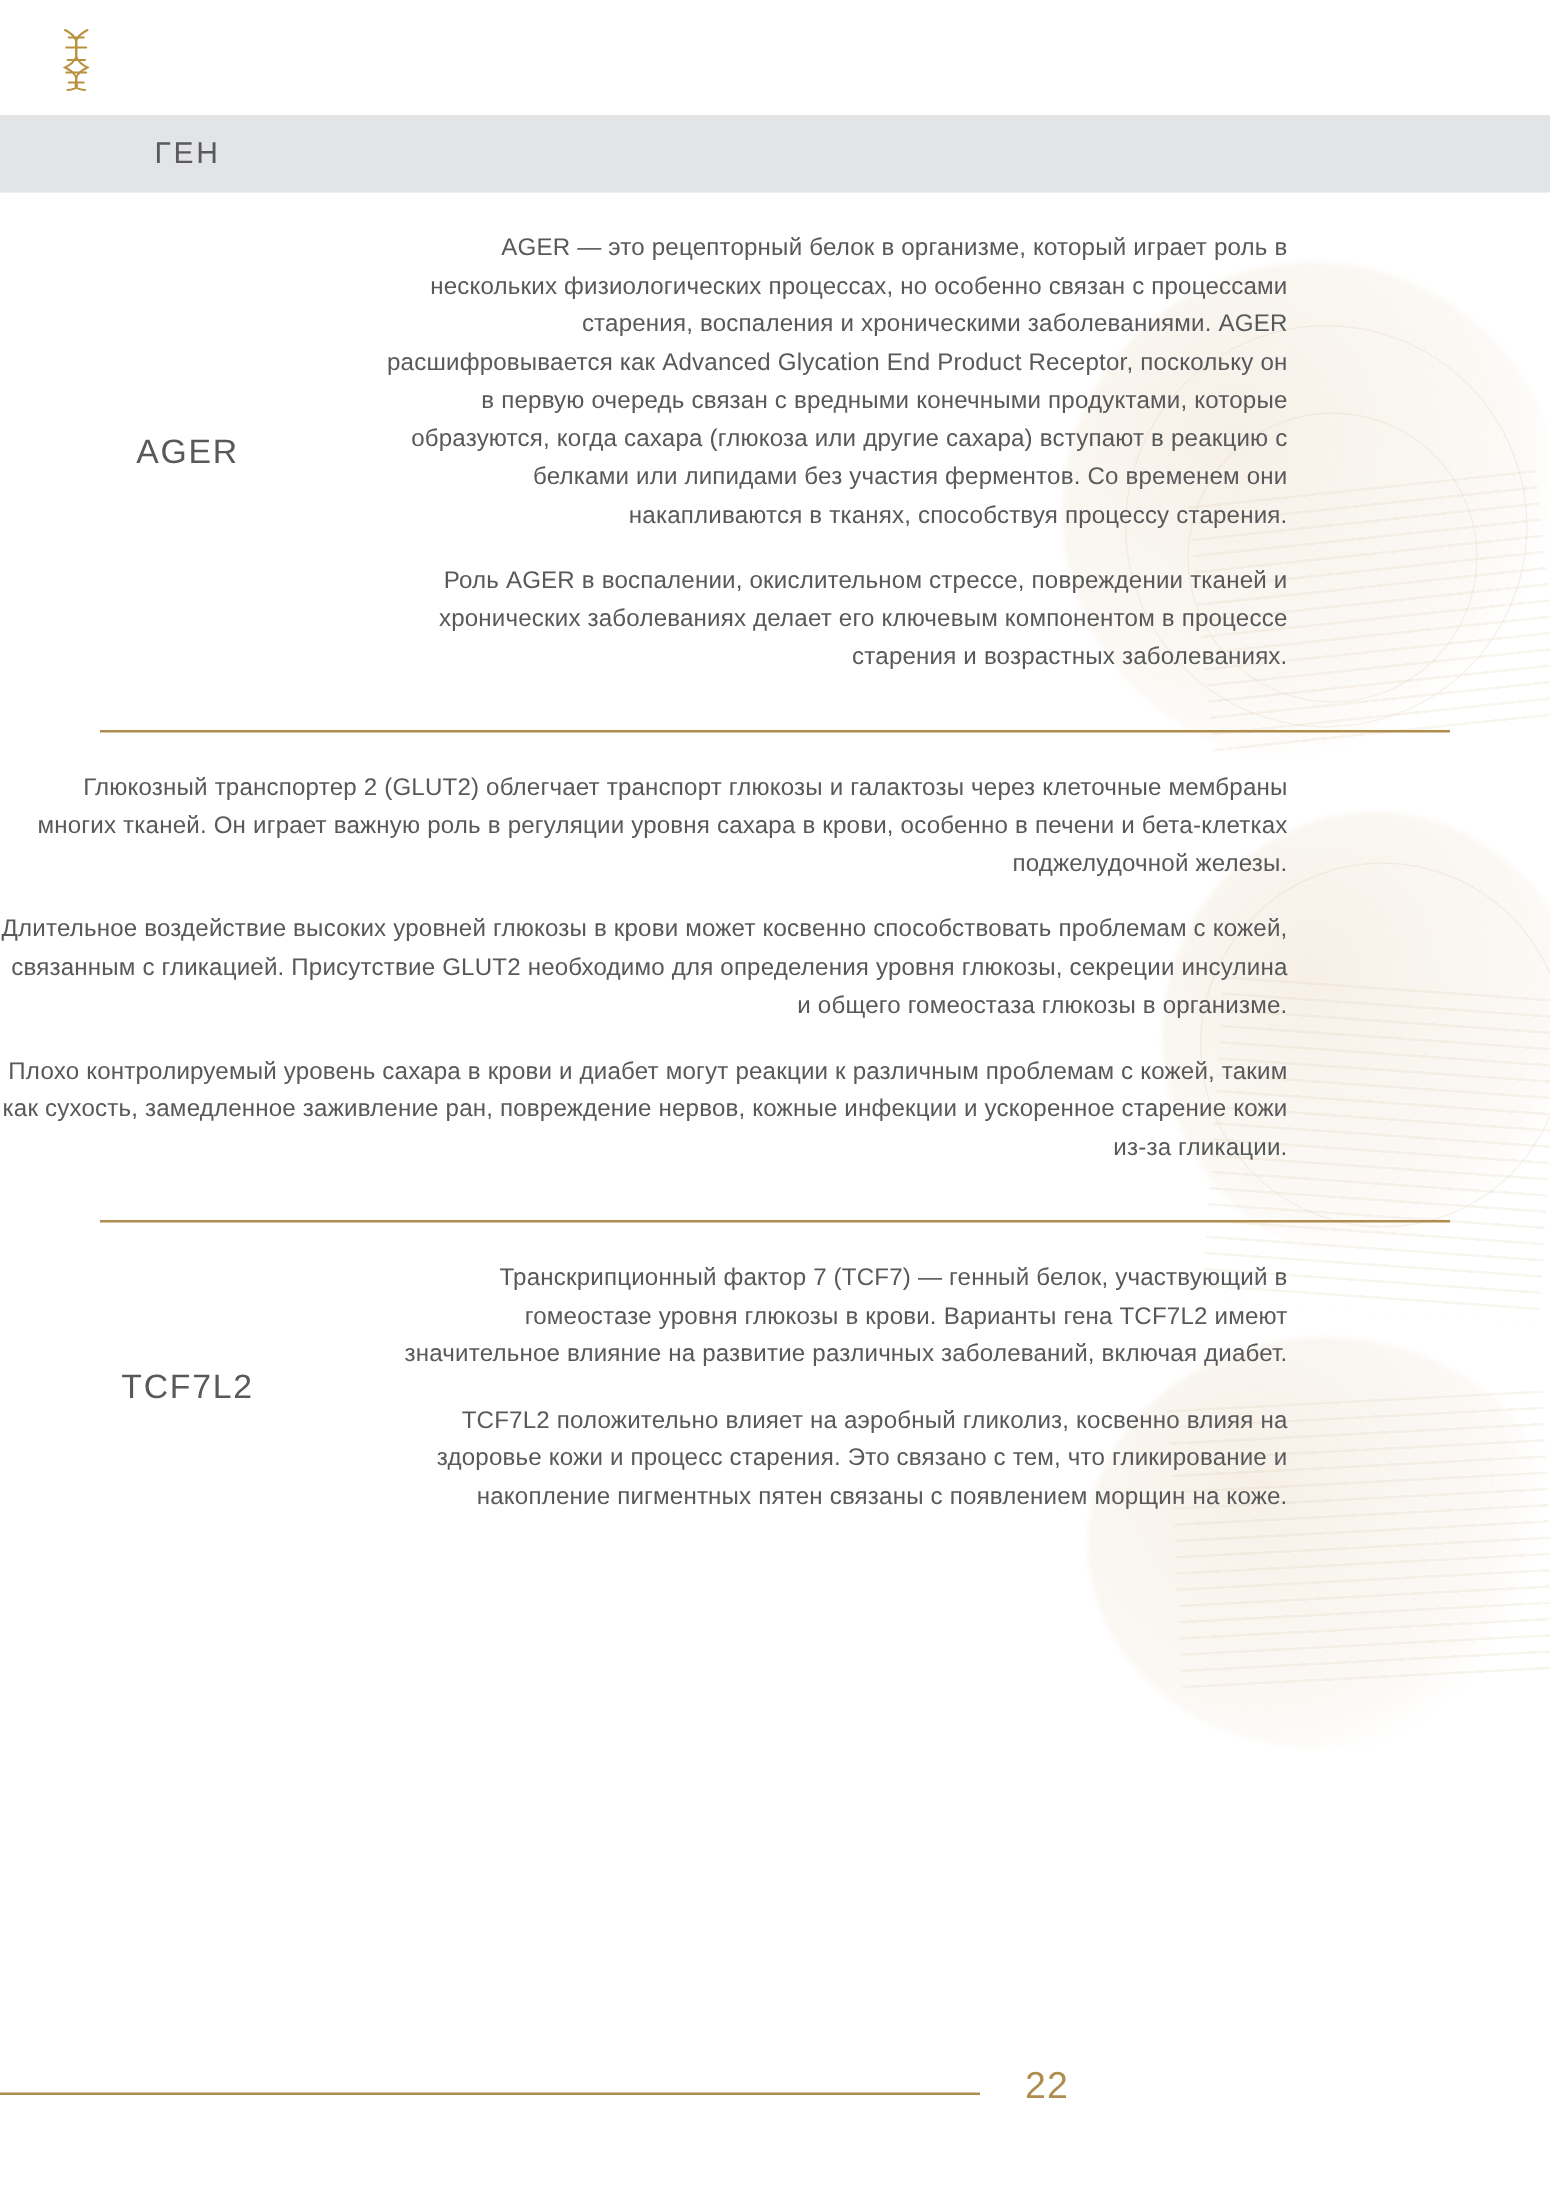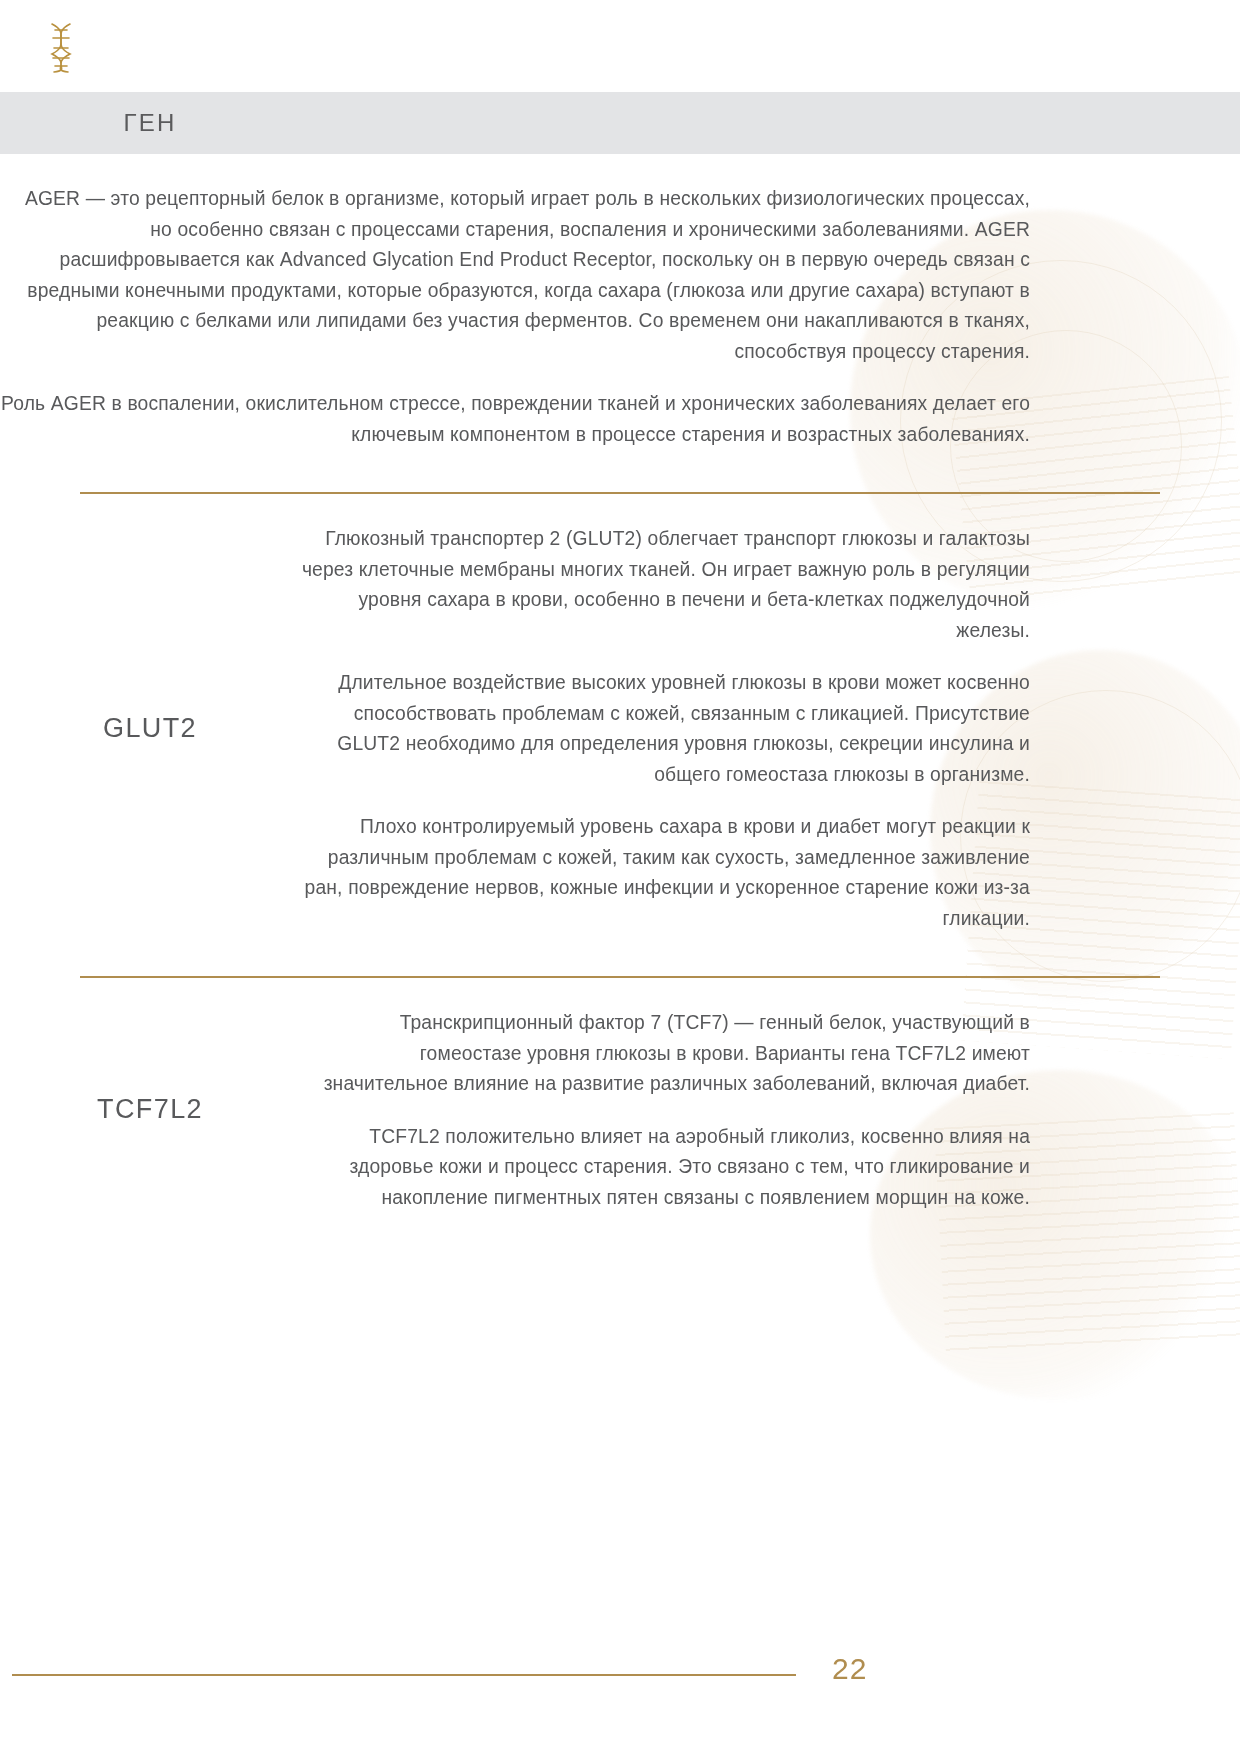--- a/index.html
+++ b/index.html
@@ -142,21 +142,21 @@
   }
   .divider {
     height: 2px;
     background: #b08d4f;
     margin: 14px 80px 0 80px;
   }
 
   
   .footer {
     position: absolute;
-    left: 12px;
+    left: 0;
     bottom: 0;
     width: 1012px;
     height: 120px;
     z-index: 3;
     padding-left: 16px;
   }
   .footer .rule {
     position: absolute;
     left: 0;
     top: 40px;
@@ -204,29 +204,29 @@
   </div>
 </div>
 
 <div class="table-head">
   <div class="col-gene">ГЕН</div>
 </div>
 
 <div class="rows">
 
   <div class="row">
+    <div class="gene-cell">AGER</div>
     <div class="desc-cell">
       <p>AGER — это рецепторный белок в организме, который играет роль в нескольких физиологических процессах, но особенно связан с процессами старения, воспаления и хроническими заболеваниями. AGER расшифровывается как Advanced Glycation End Product Receptor, поскольку он в первую очередь связан с вредными конечными продуктами, которые образуются, когда сахара (глюкоза или другие сахара) вступают в реакцию с белками или липидами без участия ферментов. Со временем они накапливаются в тканях, способствуя процессу старения.</p>
       <p>Роль AGER в воспалении, окислительном стрессе, повреждении тканей и хронических заболеваниях делает его ключевым компонентом в процессе старения и возрастных заболеваниях.</p>
     </div>
   </div>
   <div class="divider"></div>
 
   <div class="row">
-    <div class="gene-cell">GLUT2</div>
     <div class="desc-cell">
       <p>Глюкозный транспортер 2 (GLUT2) облегчает транспорт глюкозы и галактозы через клеточные мембраны многих тканей. Он играет важную роль в регуляции уровня сахара в крови, особенно в печени и бета-клетках поджелудочной железы.</p>
       <p>Длительное воздействие высоких уровней глюкозы в крови может косвенно способствовать проблемам с кожей, связанным с гликацией. Присутствие GLUT2 необходимо для определения уровня глюкозы, секреции инсулина и общего гомеостаза глюкозы в организме.</p>
       <p>Плохо контролируемый уровень сахара в крови и диабет могут реакции к различным проблемам с кожей, таким как сухость, замедленное заживление ран, повреждение нервов, кожные инфекции и ускоренное старение кожи из-за гликации.</p>
     </div>
   </div>
   <div class="divider"></div>
 
   <div class="row">
     <div class="gene-cell">TCF7L2</div>

